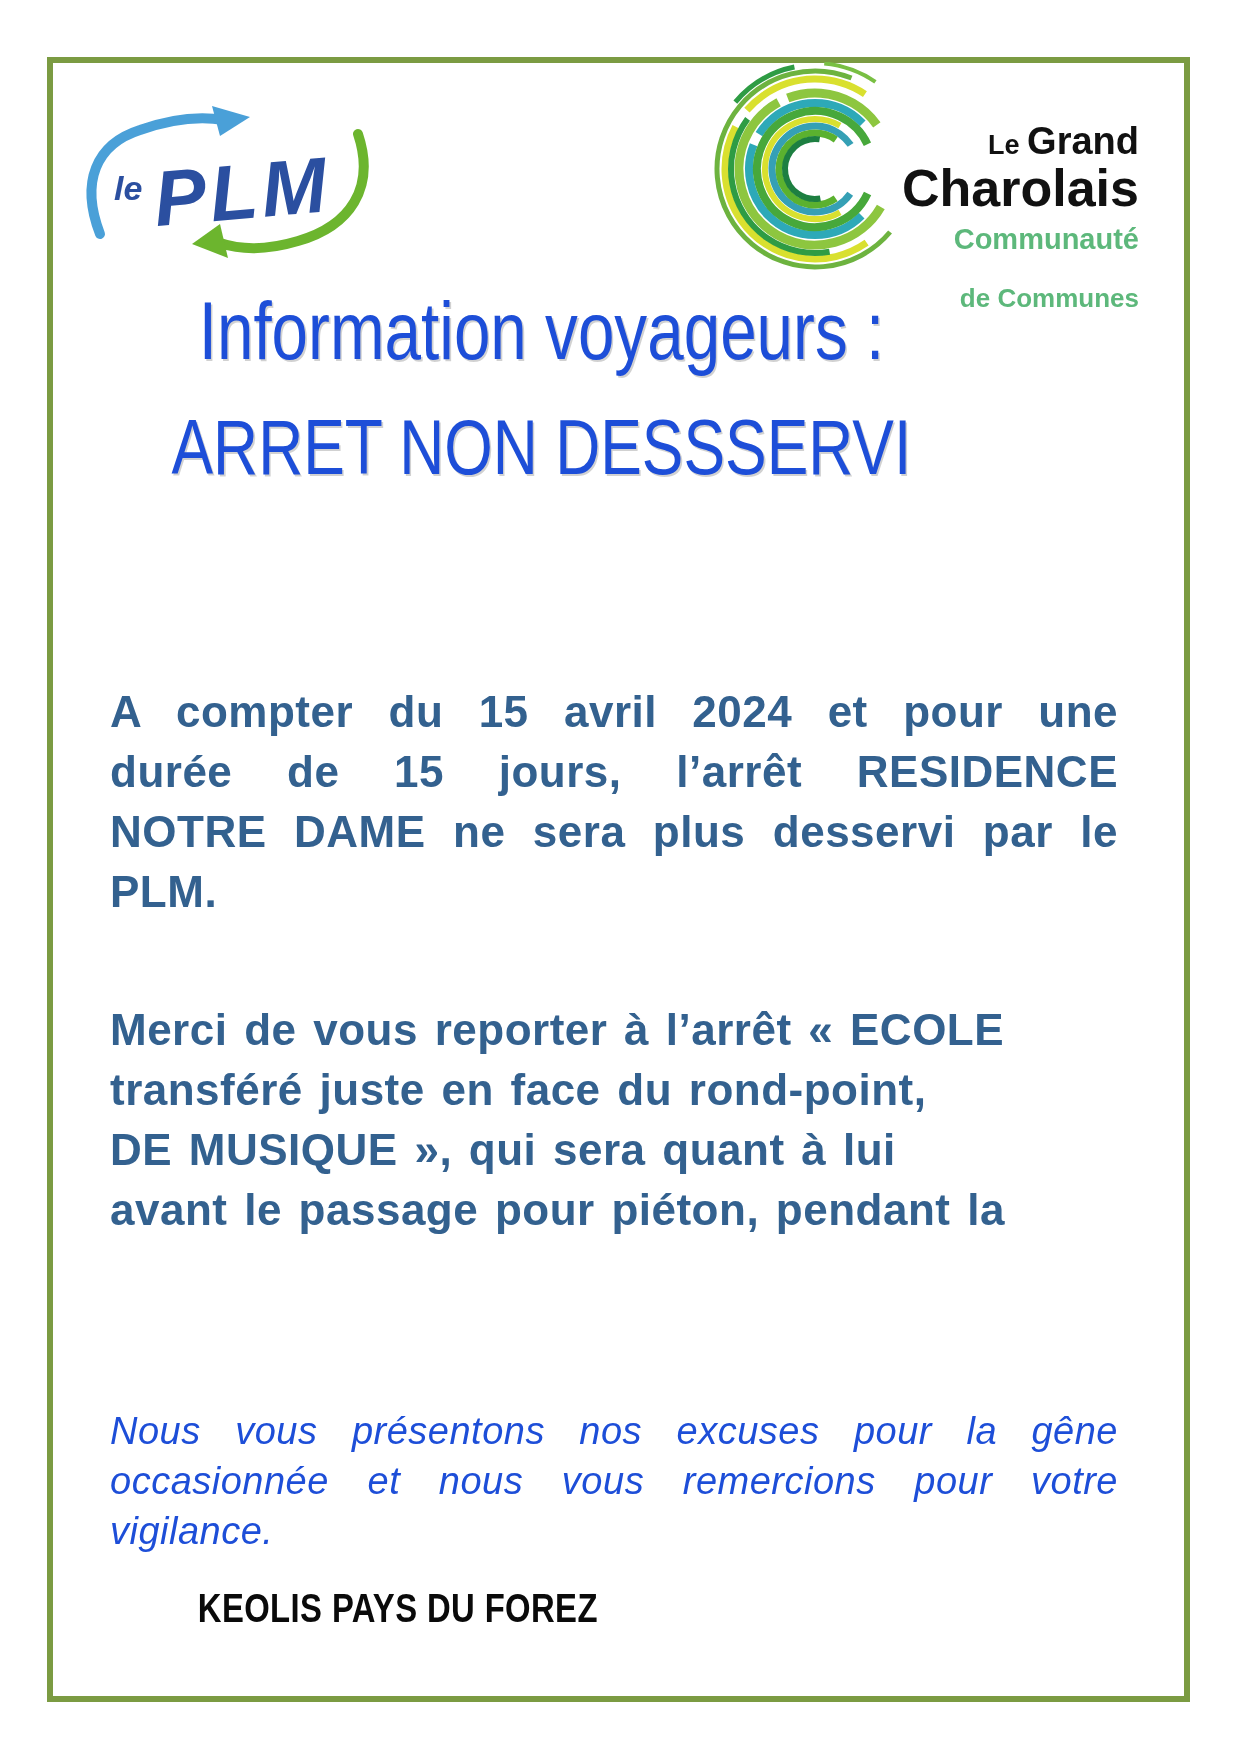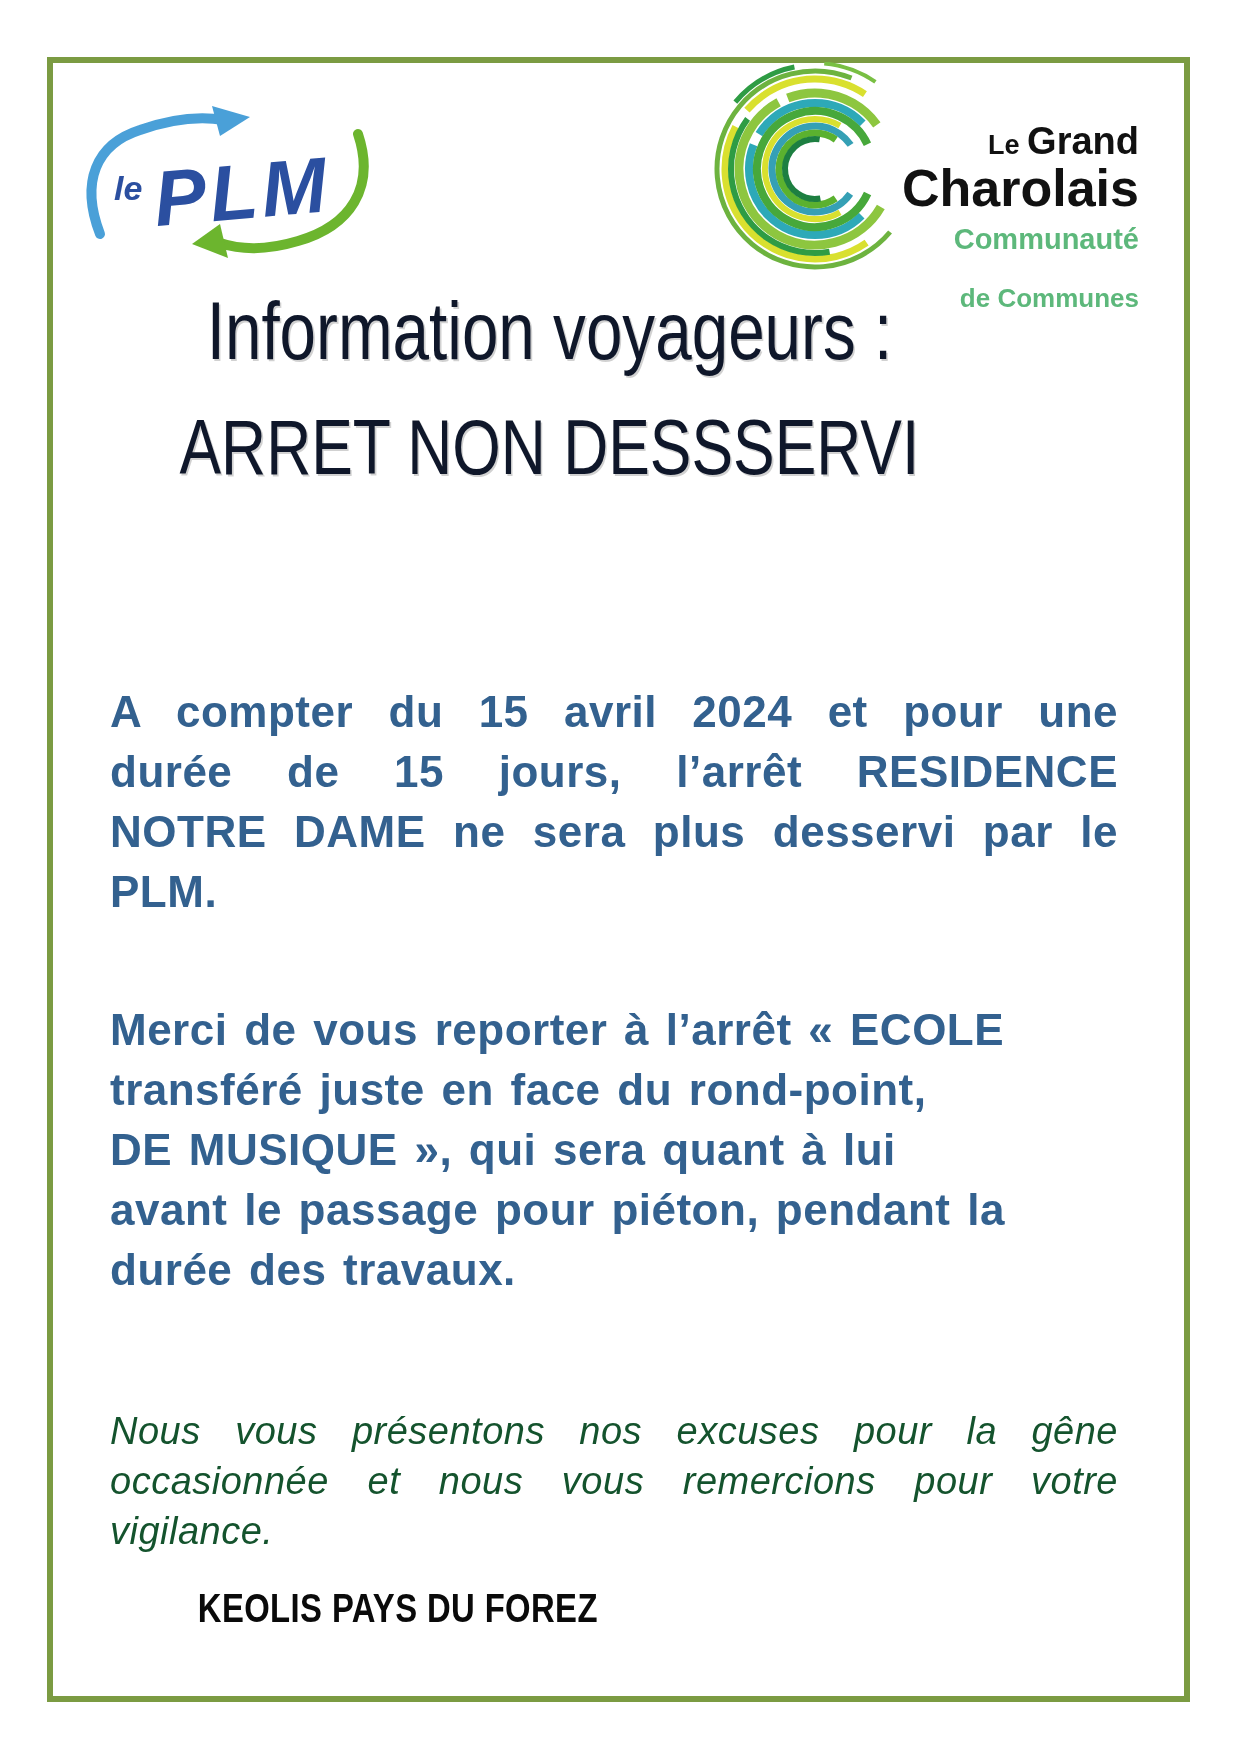--- a/index.html
+++ b/index.html
@@ -14,34 +14,34 @@
   
   .plm-logo{position:absolute;left:78px;top:84px;width:305px;height:180px;}
   .gc-logo{position:absolute;left:700px;top:62px;width:445px;height:215px;}
   .gc-swirl{position:absolute;left:0;top:0;}
   .gc-l1{position:absolute;top:58px;right:6px;font-weight:bold;font-size:38px;white-space:nowrap;}
   .gc-l1 .small{font-weight:bold;font-size:27px;}
   .gc-l2{position:absolute;top:96px;right:6px;font-weight:bold;font-size:52px;letter-spacing:0px;white-space:nowrap;}
   .gc-l3{position:absolute;top:161px;right:6px;font-weight:bold;font-size:29px;color:var(--charolais-green,#5db87b);white-space:nowrap;}
   .gc-l4{position:absolute;top:185px;right:6px;font-weight:bold;font-size:26px;color:var(--charolais-green,#5db87b);white-space:nowrap;margin-top:36px;}
   
-  .title-line{position:absolute;left:47px;width:988px;text-align:center;color:#0f172a;white-space:nowrap;padding-left:8px;}
+  .title-line{position:absolute;left:47px;width:988px;text-align:center;color:#1d4ed8;white-space:nowrap;}
   .title-line>span{display:inline-block;transform:scaleX(0.8);transform-origin:50% 50%;
     text-shadow:2px 2px 0 rgba(0,0,0,0.18);}
   #title{top:288px;font-size:82px;line-height:86px;}
   #subtitle{top:404px;font-size:78px;line-height:86px;}
   
   .para{position:absolute;left:110px;width:1008px;color:var(--body-blue,#33618f);
     font-weight:bold;font-size:44px;line-height:60px;letter-spacing:0.5px;word-spacing:4px;}
   #para1{top:682px;}
   #para2{top:1000px;}
   .line{text-align:left;}
   .line.just{text-align:justify;text-align-last:justify;}
   .u{text-decoration-thickness:4px;text-underline-offset:8px;}
-  #closing{position:absolute;left:110px;width:1008px;top:1406px;color:#14532d;
+  #closing{position:absolute;left:110px;width:1008px;top:1406px;color:#1d4ed8;
     font-style:italic;font-weight:normal;font-size:38px;line-height:50px;letter-spacing:0.5px;word-spacing:4px;}
   
   #signature{position:absolute;left:110px;width:1010px;top:1586px;text-align:left;color:#0a0a0a;font-weight:bold;white-space:nowrap;}
   #signature>span{display:inline-block;transform:scaleX(0.82);transform-origin:100% 50%;font-size:40px;letter-spacing:0.5px;}
 </style>
 </head>
 <body>
 
 <div id="page">
   <div id="frame"></div>
@@ -87,21 +87,20 @@
       <div class="line just"><span>A compter du 15 avril 2024 et pour une</span></div>
       <div class="line just"><span>durée de 15 jours, </span><span class="u">l’arrêt RESIDENCE</span></div>
       <div class="line just"><span class="u">NOTRE DAME ne sera plus desservi </span><span>par le</span></div>
       <div class="line"><span>PLM.</span></div>
     </div>
   <div id="para2" class="para">
       <div class="line"><span>Merci de vous reporter à l’arrêt « ECOLE</span></div>
       <div class="line"><span>transféré juste en face du rond-point,</span></div>
       <div class="line"><span>DE MUSIQUE », qui sera quant à lui</span></div>
       <div class="line"><span>avant le passage pour piéton, pendant la</span></div>
-      <div class="line"><span>durée des travaux.</span></div>
     </div>
 
   <div id="closing">
       <div class="line just"><span>Nous vous présentons nos excuses pour la gêne</span></div>
       <div class="line just"><span>occasionnée et nous vous remercions pour votre</span></div>
       <div class="line"><span>vigilance.</span></div>
     </div>
 
   <div id="signature"><span>KEOLIS PAYS DU FOREZ</span></div>
 </div>

